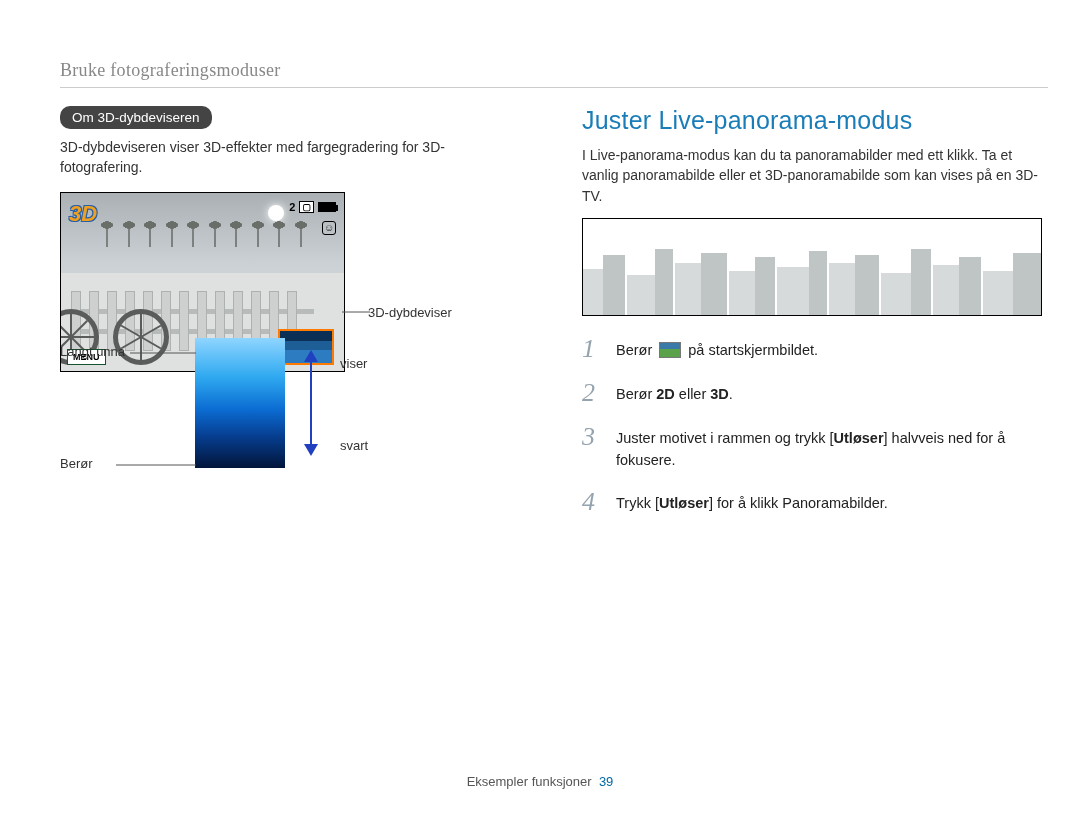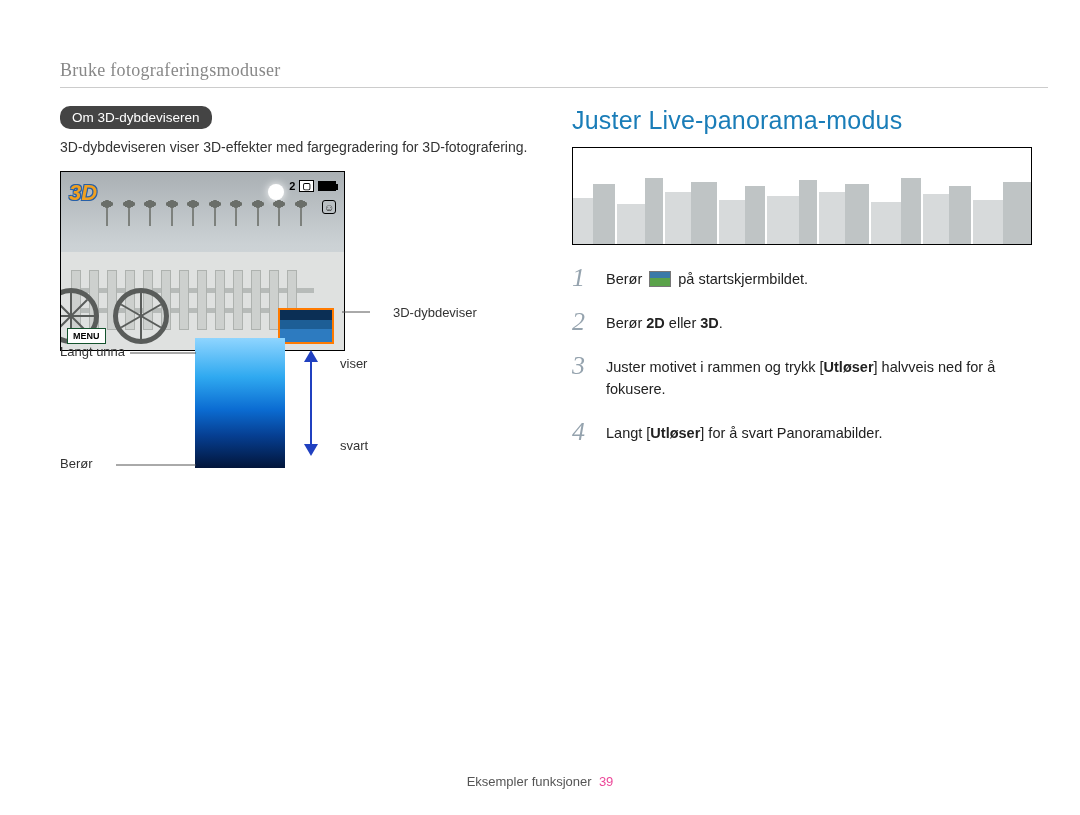--- a/index.html
+++ b/index.html
@@ -22,21 +22,21 @@
     font-weight: 300;
     letter-spacing: 0.3px;
   }
   .hr {
     border: none;
     border-top: 1px solid #ccc;
     margin: 6px 0 18px 0;
   }
   .cols {
     display: flex;
-    gap: 36px;
+    gap: 56px;
   }
   .col { flex: 1 1 0; min-width: 0; }
   .pill {
     display: inline-block;
     background: #444;
     color: #fff;
     padding: 4px 12px;
     border-radius: 10px;
     font-size: 13.5px;
     margin-bottom: 8px;
@@ -107,21 +107,21 @@
   .steps li{ display:flex; gap:14px; margin-bottom:18px; line-height:1.5; }
   .stepnum{ font-family: Georgia, serif; font-style:italic; font-size:26px; color:#95a3ae; min-width:20px; line-height:1; }
   .steptxt{ flex:1; font-size:14.5px; color:#222; padding-top:4px; }
   .steptxt strong{ font-weight:bold; }
   .inline-icon{
     display:inline-block; vertical-align:middle; width:22px; height:16px;
     background: linear-gradient(180deg,#3a7aa8 0 45%, #5aa24a 45% 100%);
     border:1px solid #777; margin:0 3px; position:relative; top:-1px;
   }
   .footer{ position:absolute; bottom:26px; left:0; right:0; text-align:center; font-size:13px; color:#555;}
-  .footer .pn{ color:#ec4899; }
+  .footer .pn{ color:#0369a1; }
 </style>
 </head>
 <body>
 
 <div class="page">
   <div class="chapter">Bruke fotograferingsmoduser</div>
   <hr class="hr">
 
   <div class="cols">
 
@@ -185,21 +185,21 @@
           <span>2</span>
           <span class="resicon">▢</span>
           <span class="batt"></span>
         </div>
         <div class="osd2">☺</div>
         <div class="depth-thumb"></div>
         <span class="menu-chip">MENU</span>
       </div>
 
       
-      <span class="callout-label" style="left:308px; top:199px;margin-left:25px;">3D-dybdeviser</span>
+      <span class="callout-label" style="left:308px; top:199px;">3D-dybdeviser</span>
       <svg style="position:absolute; left:282px; top:205px;" width="28" height="2">
           <line x1="0" y1="1" x2="28" y2="1" class="callout-line"></line>
         </svg>
 
       
       <div class="grad-box"></div>
       <span class="callout-label" style="left:0; top:238px;">Langt unna</span>
       <svg style="position:absolute; left:70px; top:246px;" width="66" height="2">
           <line x1="0" y1="1" x2="66" y2="1" class="callout-line"></line>
         </svg>
@@ -212,20 +212,21 @@
       <span class="callout-label" style="left:280px; top:332px;">svart</span>
       <svg class="arrow-svg" width="34" height="106">
         <polyline points="17,6 17,100" stroke="#2040c0" stroke-width="2" fill="none"></polyline>
         <polygon points="17,0 10,12 24,12" fill="#2040c0"></polygon>
         <polygon points="17,106 10,94 24,94" fill="#2040c0"></polygon>
       </svg>
     </div>
 
     <div class="col">
       <div class="right-title">Juster Live-panorama-modus</div>
+      <p class="para">I Live-panorama-modus kan du ta panoramabilder med ett klikk. Ta et vanlig panoramabilde eller et 3D-panoramabilde som kan vises på en 3D-TV.</p>
 
       <div class="pano-box">
         <div class="buildings">
           <div class="bldgL bldg" style="left:0; width:30px; height:46px;"></div>
           <div class="bldg" style="left:20px; width:22px; height:60px;"></div>
           <div class="bldgL bldg" style="left:44px; width:34px; height:40px;"></div>
           <div class="bldg" style="left:72px; width:18px; height:66px;"></div>
           <div class="bldgL bldg" style="left:92px; width:30px; height:52px;"></div>
           <div class="bldg" style="left:118px; width:26px; height:62px;"></div>
           <div class="bldgL bldg" style="left:146px; width:30px; height:44px;"></div>
@@ -259,21 +260,21 @@
         </li>
         <li>
           <span class="stepnum">3</span>
           <span class="steptxt">
             <span>Juster motivet i rammen og trykk [</span><strong>Utløser</strong><span>] halvveis ned for å fokusere.</span>
           </span>
         </li>
         <li>
           <span class="stepnum">4</span>
           <span class="steptxt">
-            <span>Langt [</span><strong>Utløser</strong><span>] for å svart Panoramabilder.</span>
+            <span>Trykk [</span><strong>Utløser</strong><span>] for å klikk Panoramabilder.</span>
           </span>
         </li>
       </ol>
     </div>
   </div>
 </div>
 
 <div class="footer">
   <span>Eksempler funksjoner</span>&nbsp;&nbsp;<span class="pn">39</span>
 </div>

